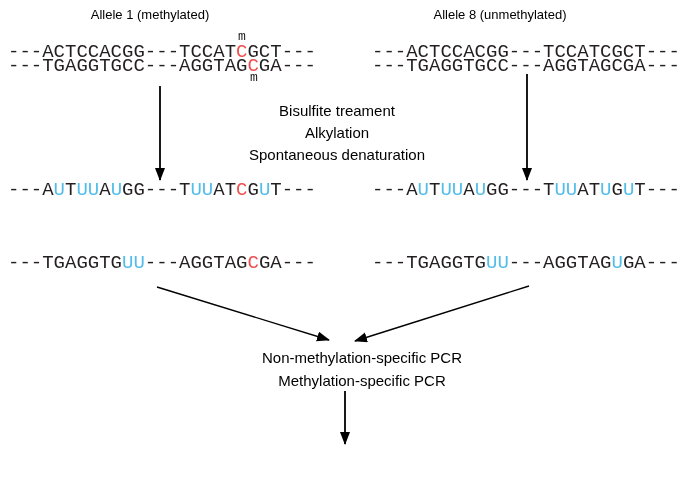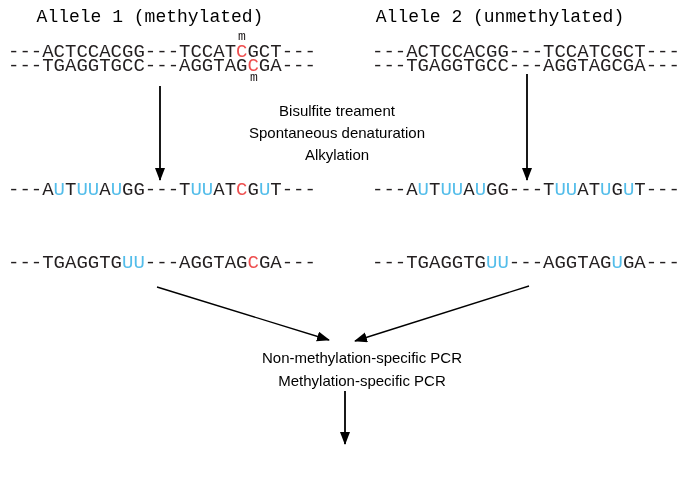--- a/index.html
+++ b/index.html
@@ -8,23 +8,22 @@
     width:690px;height:480px;
     background:#ffffff;
     overflow:hidden;
     font-family:"Liberation Sans", sans-serif;
   }
   .arrows{position:absolute;left:0;top:0;pointer-events:none;}
   .title{
     position:absolute;
     transform:translateX(-50%);
     white-space:nowrap;
-    font-size:18px;
+    font-size:13px;
     color:var(--label,#000);
-    font-family:Liberation Mono, monospace;
   }
   .label{
     position:absolute;
     transform:translateX(-50%);
     text-align:center;
     white-space:nowrap;
     font-size:15px;
     line-height:22px;
     color:var(--label,#000);
   }
@@ -60,34 +59,34 @@
       </marker>
     </defs>
     <line x1="160" y1="86" x2="160" y2="180" stroke="#000" stroke-width="1.8" marker-end="url(#ah)"></line>
     <line x1="527" y1="74" x2="527" y2="180" stroke="#000" stroke-width="1.8" marker-end="url(#ah)"></line>
     <line x1="157" y1="287" x2="329" y2="340" stroke="#000" stroke-width="1.4" marker-end="url(#ah)"></line>
     <line x1="529" y1="286" x2="355" y2="341" stroke="#000" stroke-width="1.4" marker-end="url(#ah)"></line>
     <line x1="345" y1="391" x2="345" y2="444" stroke="#000" stroke-width="1.8" marker-end="url(#ah)"></line>
   </svg>
 
   <div class="title" style="left:150px;top:7px">Allele 1 (methylated)</div>
-  <div class="title" style="left:500px;top:7px">Allele 2 (unmethylated)</div>
+  <div class="title" style="left:500px;top:7px">Allele 8 (unmethylated)</div>
 
   <div class="mlabel" style="left:242px;top:31px">m</div>
   <div class="seq" style="left:8px;top:45px"><span>---ACTCCACGG---TCCAT</span><span class="c-red">C</span><span>GCT---</span></div>
   <div class="seq" style="left:8px;top:59px"><span>---TGAGGTGCC---AGGTAG</span><span class="c-red">C</span><span>GA---</span></div>
   <div class="mlabel" style="left:254px;top:72px">m</div>
 
   <div class="seq" style="left:372px;top:45px"><span>---ACTCCACGG---TCCATCGCT---</span></div>
   <div class="seq" style="left:372px;top:59px"><span>---TGAGGTGCC---AGGTAGCGA---</span></div>
 
   <div class="label" style="left:337px;top:100px">
     <div>Bisulfite treament</div>
+    <div>Alkylation</div>
     <div>Spontaneous denaturation</div>
-    <div>Alkylation</div>
   </div>
 
   <div class="seq" style="left:8px;top:183px"><span>---A</span><span class="c-blue">U</span><span>T</span><span class="c-blue">UU</span><span>A</span><span class="c-blue">U</span><span>GG---T</span><span class="c-blue">UU</span><span>AT</span><span class="c-red">C</span><span>G</span><span class="c-blue">U</span><span>T---</span></div>
   <div class="seq" style="left:372px;top:183px"><span>---A</span><span class="c-blue">U</span><span>T</span><span class="c-blue">UU</span><span>A</span><span class="c-blue">U</span><span>GG---T</span><span class="c-blue">UU</span><span>AT</span><span class="c-blue">U</span><span>G</span><span class="c-blue">U</span><span>T---</span></div>
 
   <div class="seq" style="left:8px;top:256px"><span>---TGAGGTG</span><span class="c-blue">UU</span><span>---AGGTAG</span><span class="c-red">C</span><span>GA---</span></div>
   <div class="seq" style="left:372px;top:256px"><span>---TGAGGTG</span><span class="c-blue">UU</span><span>---AGGTAG</span><span class="c-blue">U</span><span>GA---</span></div>
 
   <div class="label pcr" style="left:362px;top:346px">
     <div>Non-methylation-specific PCR</div>

